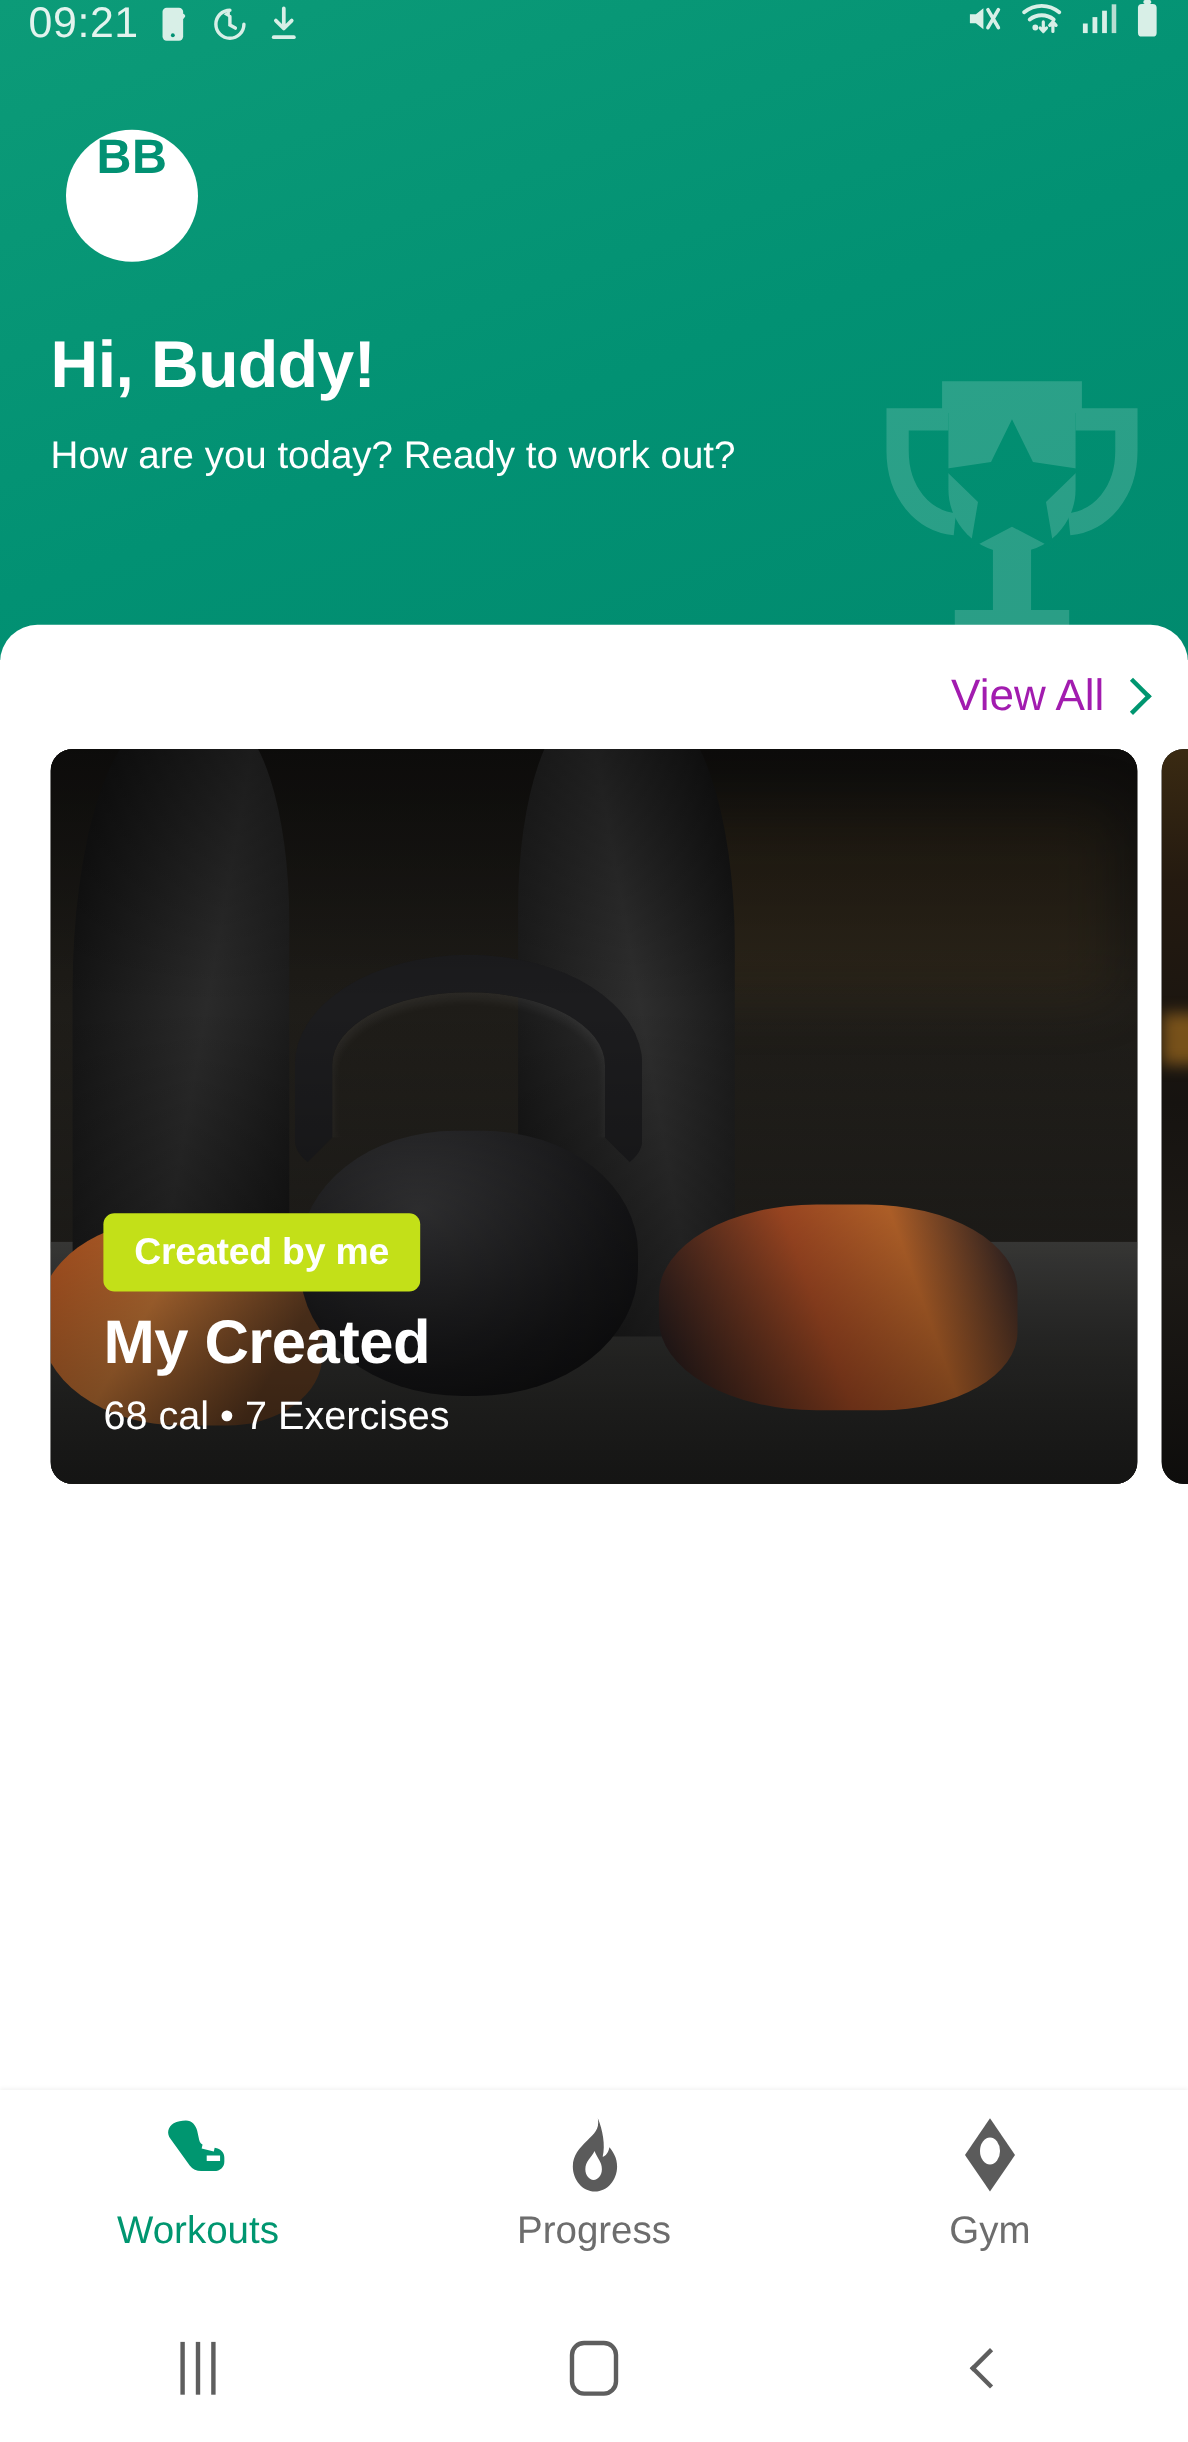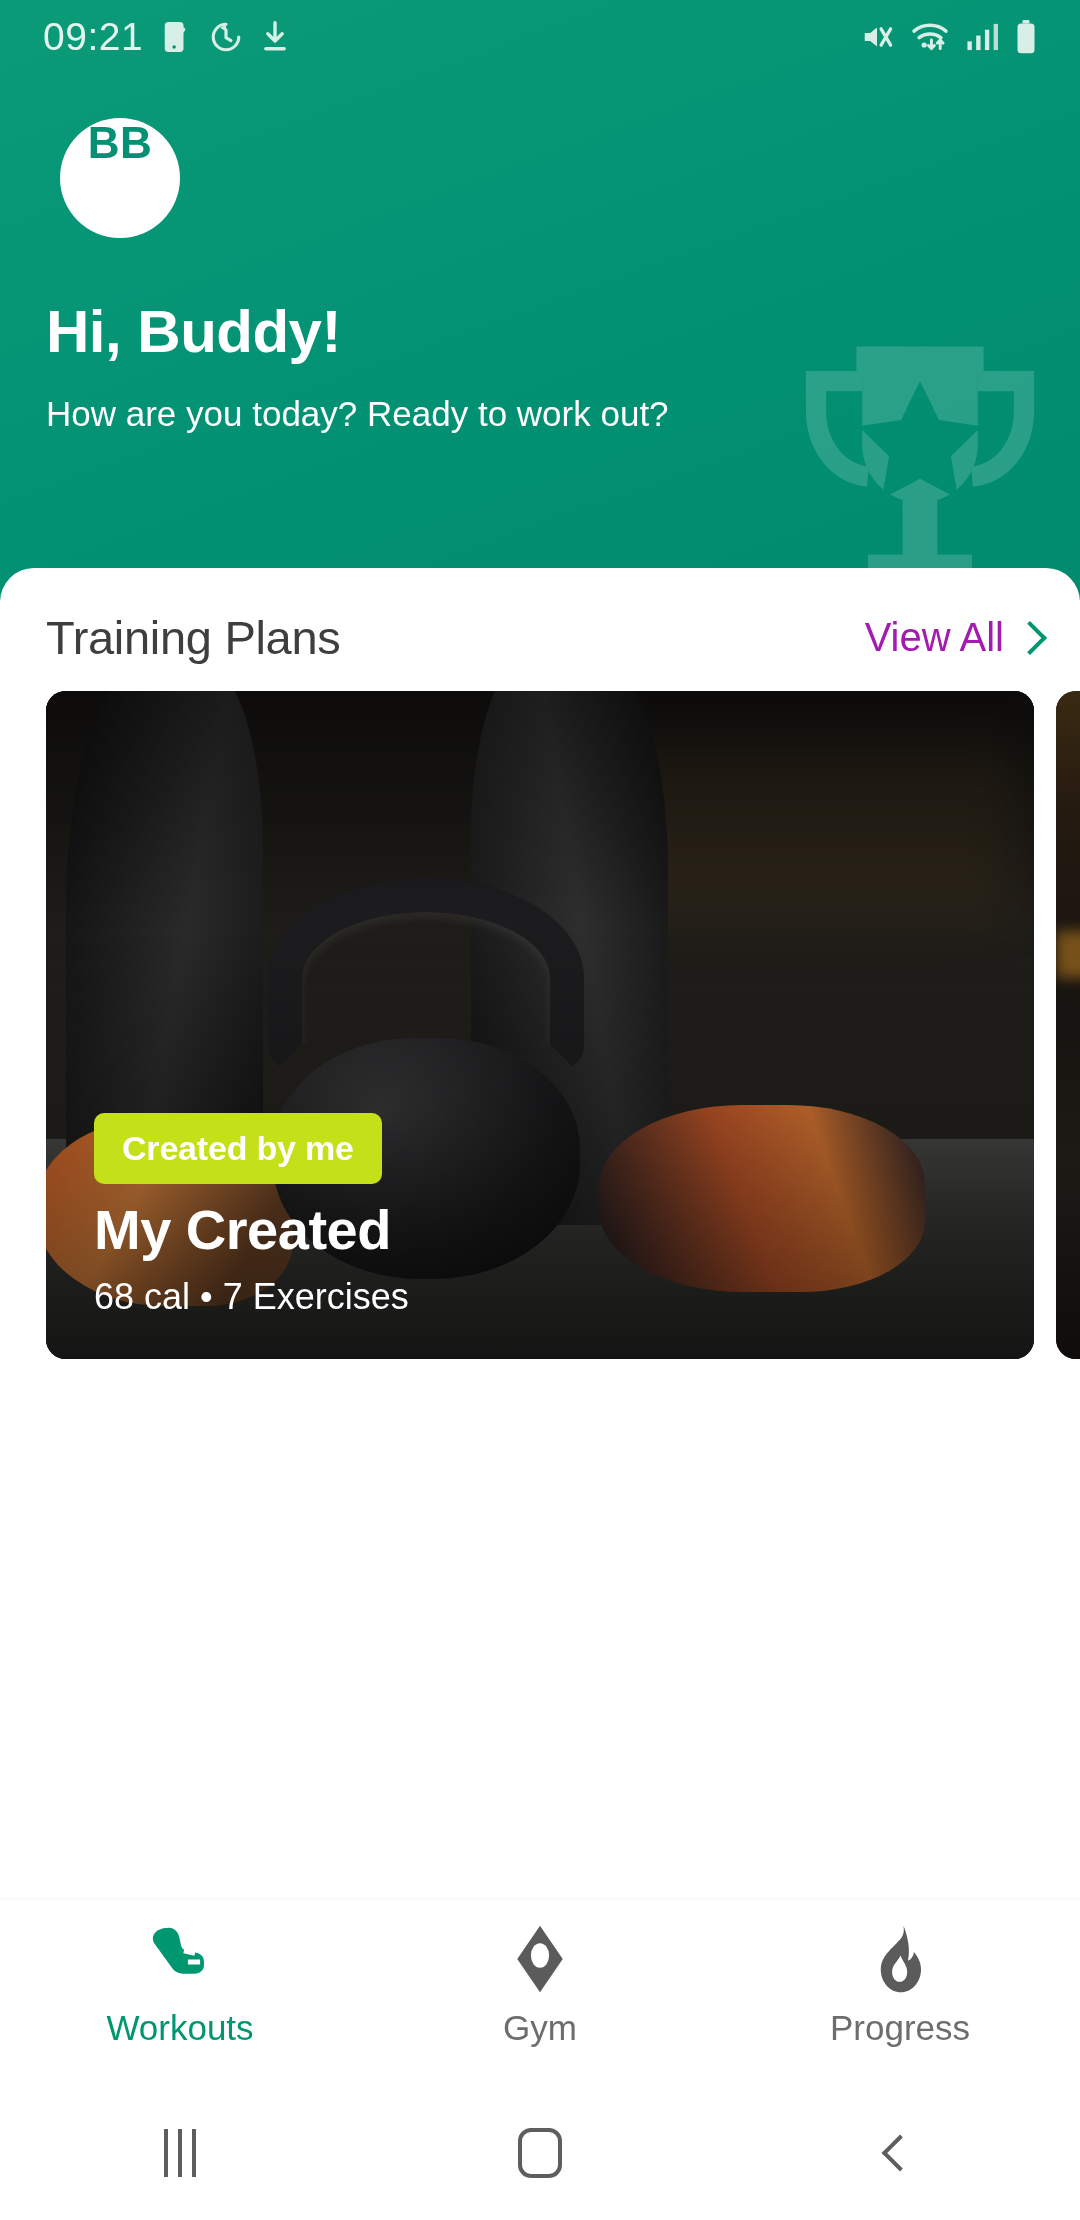--- a/index.html
+++ b/index.html
@@ -18,21 +18,21 @@
     overflow:hidden;
   }
   .trophy-wm {
     position:absolute; right:10px; top:335px;
     width:300px; height:260px; opacity:.16;
   }
 
   
   .statusbar {
     position:absolute; top:0; left:0; width:1080px; height:74px;
-    display:flex; align-items:center; padding:0 43px;
+    display:flex; align-items:flex-start; padding:0 26px;
     color:#d8efe7;
   }
   .sb-left { display:flex; align-items:center; gap:18px; }
   .sb-time { font-size:39px; letter-spacing:.5px; color:#e3f3ee; font-weight:400; }
   .sb-right { margin-left:auto; display:flex; align-items:center; gap:17px; }
   .sb-ic { display:block; }
 
   
   .avatar {
     position:absolute; left:60px; top:118px;
@@ -238,21 +238,20 @@
 
   <div class="greeting">
     <h1>Hi, Buddy!</h1>
     <p>How are you today? Ready to work out?</p>
   </div>
 </div>
 
 <div class="sheet">
 
   <div class="section-head">
-    <div class="section-title">Training Plans</div>
     <div class="viewall">
       <span>View All</span>
       <span class="chev"></span>
     </div>
   </div>
 
   <div class="carousel">
 
     <div class="plan-card">
       <div class="gym-photo">
@@ -283,33 +282,33 @@
 
   <div class="navitem active">
     <svg width="74" height="70" viewBox="0 0 40 38">
       <path fill="#009670" d="M14 2c3 0 5 2.4 5.6 5.1l1 4.6c.3 1.4 1.2 2.3 2.6 2.6l5.6 1.3c2.6.6 4.2 2.3 4.2 4.8v2c0 2.7-2.1 4.6-5 4.6h-6.4c-2.3 0-4.3-1-5.7-2.8L6.4 11C4.4 8.4 5.1 5.3 8 3.4 9.8 2.4 11.9 2 14 2z"></path>
       <path fill="#ffffff" d="M22.4 13.3l6 1.4-.6 2.6-6-1.4zM24.3 19.3h6.6v2.7h-6.6z"></path>
     </svg>
     <span class="navlabel">Workouts</span>
   </div>
 
   <div class="navitem">
+    <svg width="70" height="70" viewBox="0 0 34 40">
+      <path fill="#5b5b5b" d="M19 1c1 6-2 8-5.5 11.5C9.5 16.5 6 20 6 26c0 7 5 13 11.5 13S29 33 29 26c0-4.5-2-7.5-4-10-.5 3-2 4.5-3.5 5 1.5-6 0-14-2.5-20z"></path>
+      <path fill="#ffffff" d="M17.3 18c1.5 4 3.8 5.5 3.8 9.5 0 3.2-2 5.5-4.3 5.5s-4.3-2.3-4.3-5.5c0-4.2 3-5.8 4.8-9.5z"></path>
+    </svg>
+    <span class="navlabel">Progress</span>
+  </div>
+
+  <div class="navitem">
     <svg width="72" height="70" viewBox="0 0 34 40">
       <path fill="#5b5b5b" d="M17 1l13 19-13 19L4 20z"></path>
       <ellipse cx="17" cy="18" rx="5.2" ry="7" fill="#ffffff"></ellipse>
     </svg>
     <span class="navlabel">Gym</span>
-  </div>
-
-  <div class="navitem">
-    <svg width="70" height="70" viewBox="0 0 34 40">
-      <path fill="#5b5b5b" d="M19 1c1 6-2 8-5.5 11.5C9.5 16.5 6 20 6 26c0 7 5 13 11.5 13S29 33 29 26c0-4.5-2-7.5-4-10-.5 3-2 4.5-3.5 5 1.5-6 0-14-2.5-20z"></path>
-      <path fill="#ffffff" d="M17.3 18c1.5 4 3.8 5.5 3.8 9.5 0 3.2-2 5.5-4.3 5.5s-4.3-2.3-4.3-5.5c0-4.2 3-5.8 4.8-9.5z"></path>
-    </svg>
-    <span class="navlabel">Progress</span>
   </div>
 </div>
 
 <div class="androidbar">
   <div class="abtn">
     <span class="recents">
         <i></i>
         <i></i>
         <i></i>
       </span>

